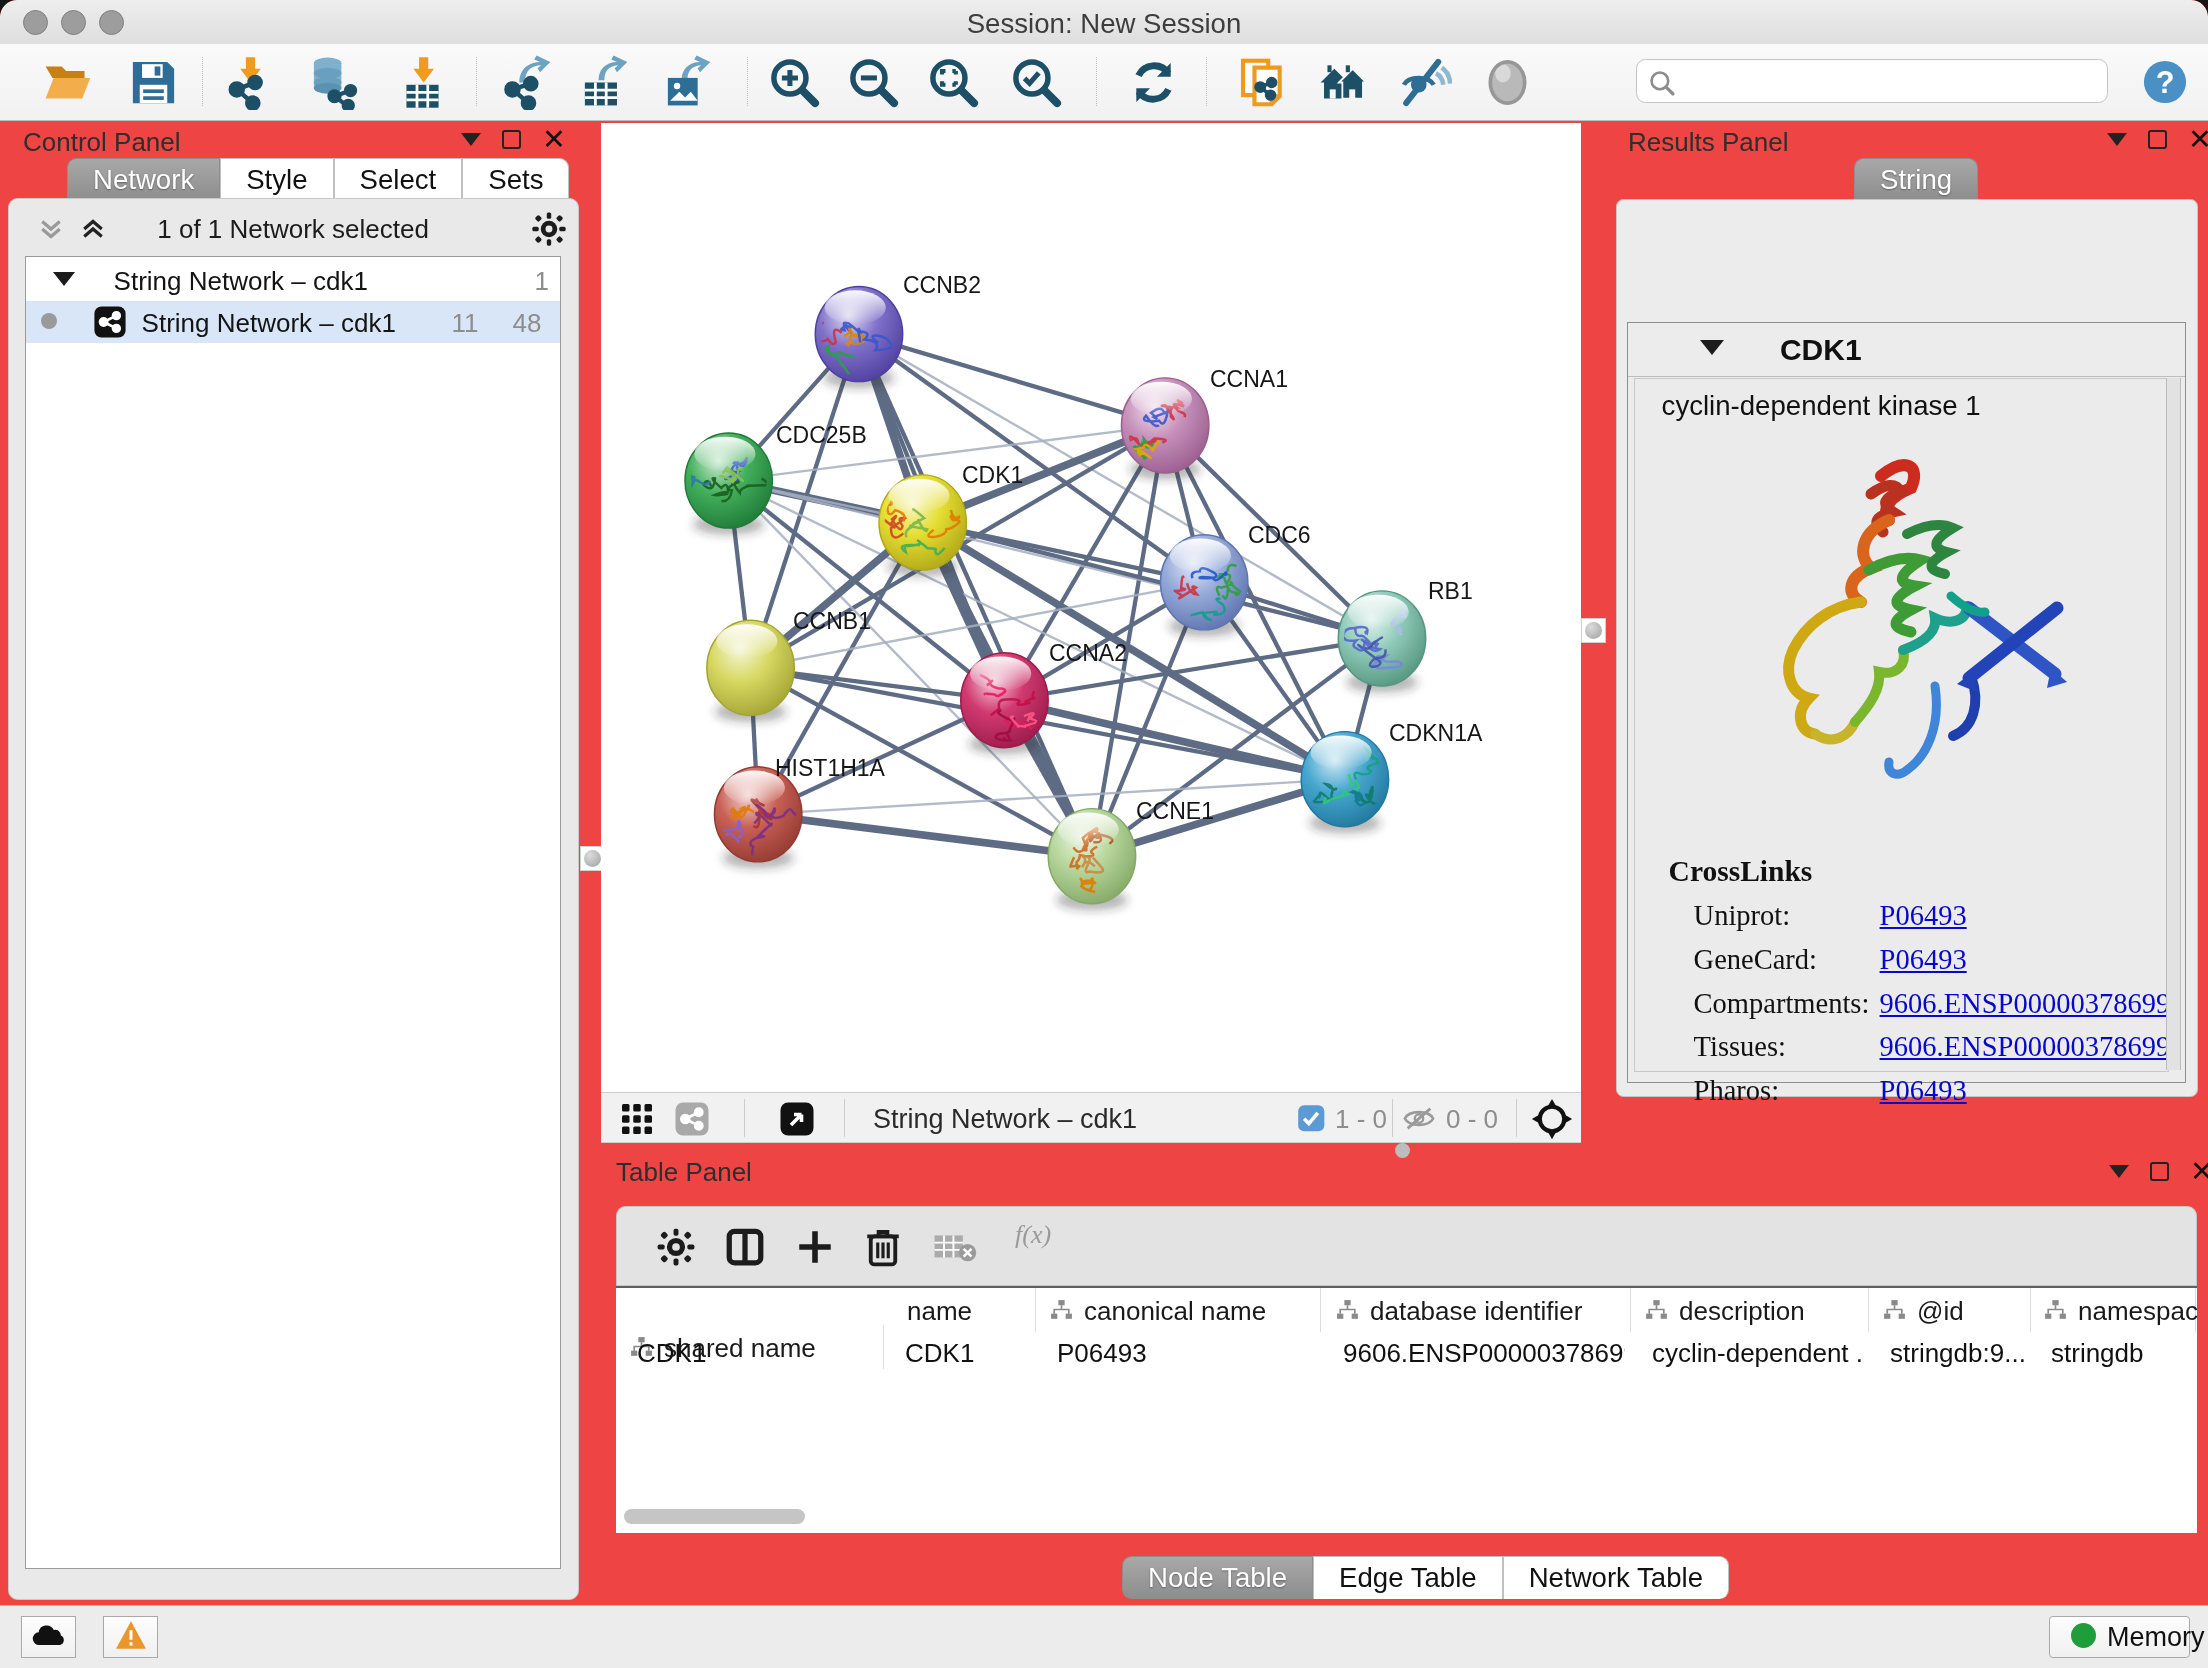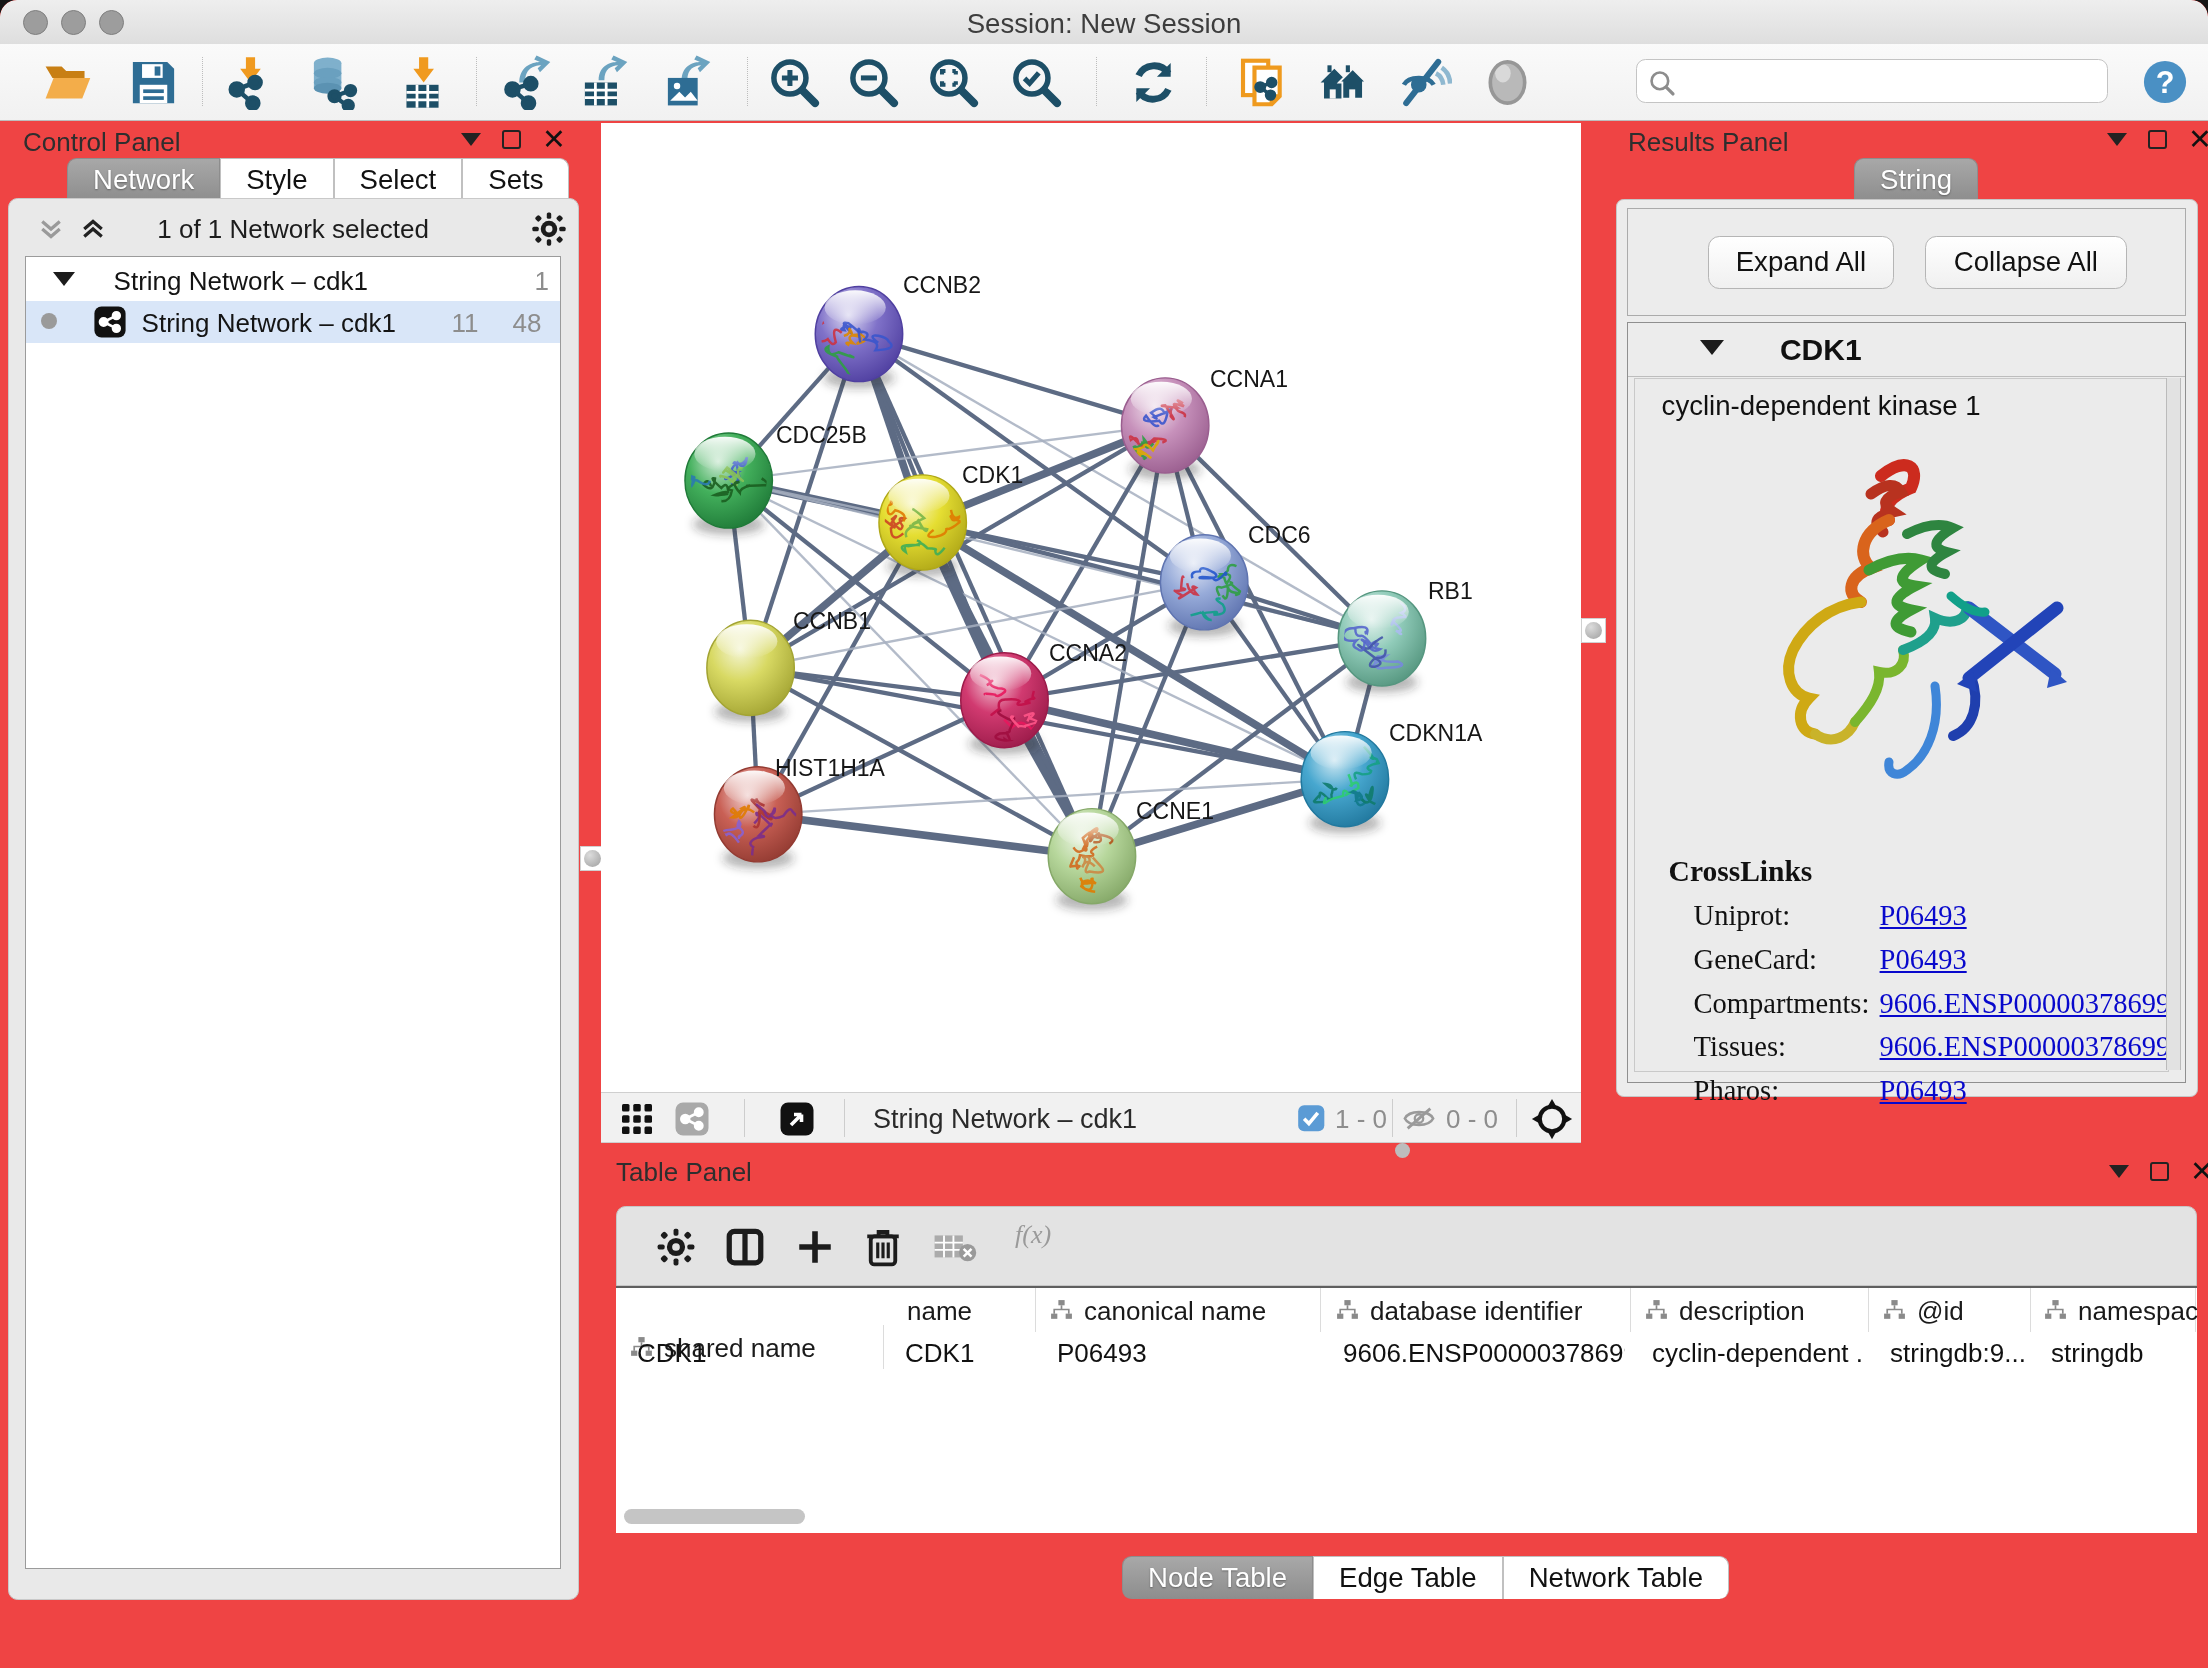--- a/index.html
+++ b/index.html
@@ -665,24 +665,20 @@
     <div class="panel-title abs" style="left:23px;top:3.8px">Results Panel</div>
     <div class="panel-ctl" style="left:502px">
       <span class="ctl-tri"></span>
       <span class="ctl-box"></span>
       <span class="ctl-x">✕</span>
     </div>
     <div class="abs" style="left:249px;top:35px">
       <span class="tab active rounded">String</span>
     </div>
     <div id="rp-outer">
-      <div id="rp-btnbox">
-        <button class="rp-btn" style="left:80px;width:186px">Expand All</button>
-        <button class="rp-btn" style="left:297px;width:202px">Collapse All</button>
-      </div>
       <div id="rp-section">
         <div id="rp-sec-head">
           <span class="abs" style="left:72px;top:17px;width:0;height:0;border-left:12.4px solid transparent;border-right:12.4px solid transparent;border-top:15px solid #1c1c1c"></span>
           <span class="abs" style="left:152px;top:9.5px;font-size:30px;font-weight:bold;color:#111">CDK1</span>
         </div>
         <div id="rp-sec-body">
           <span class="abs" style="left:27px;top:11.4px;font-size:27.6px;color:#111">cyclin-dependent kinase 1</span>
           <svg class="abs" style="left:76px;top:57px" width="380" height="380" viewBox="0 0 360 380">
             <g fill="none" stroke-linecap="round">
               <path d="M160 40 C185 20 200 30 190 52 C170 60 160 72 168 84" stroke="#cc2b1e" stroke-width="12"></path>
@@ -845,15 +841,31 @@
           <div class="td-cell" style="left: 727px; width: 282px; padding-top: 5.7px;">9606.ENSP00000378699</div>
           <div class="td-cell" style="left: 1036px; width: 211px; padding-top: 5.7px;">cyclin-dependent ...</div>
           <div class="td-cell" style="left: 1274px; width: 135px; padding-top: 5.7px;">stringdb:9...</div>
           <div class="td-cell" style="left: 1435px; width: 140px; padding-top: 5.7px;">stringdb</div>
         </div>
     </div>
     <div id="tp-hscroll"></div>
     <div id="tp-tabs"><span class="tab active first" style="border-radius: 9.5px 0px 0px 9.5px;">Node Table</span><span class="tab" style="border-radius: 0px;">Edge Table</span><span class="tab last" style="border-radius: 0px 9.5px 9.5px 0px;">Network Table</span></div>
   </div>
 
+  <div id="statusbar">
+    <button class="sb-btn" style="left:21px;width:55px">
+      <svg width="38" height="27" viewBox="0 0 24 16">
+        <path d="M6 14a4 4 0 0 1-.5-8A5 5 0 0 1 15 4.6 3.5 3.5 0 0 1 19.5 8 3.2 3.2 0 0 1 19 14z" fill="#111"></path>
+        </svg></button>
+    <button class="sb-btn" style="left:103px;width:55px">
+      <svg width="34" height="30" viewBox="0 0 24 22">
+        <path d="M12 1 L23 21 H1z" fill="#e8962e"></path>
+        <rect x="10.9" y="7.5" width="2.2" height="7" fill="#fff"></rect>
+          <rect x="10.9" y="16.3" width="2.2" height="2.4" fill="#fff"></rect>
+        </svg></button>
+    <button class="sb-btn" id="memory-btn">
+      <span class="dot"></span>
+      <span class="lbl">Memory</span>
+    </button>
+  </div>
 
 </div>
 
 
 </body></html>

